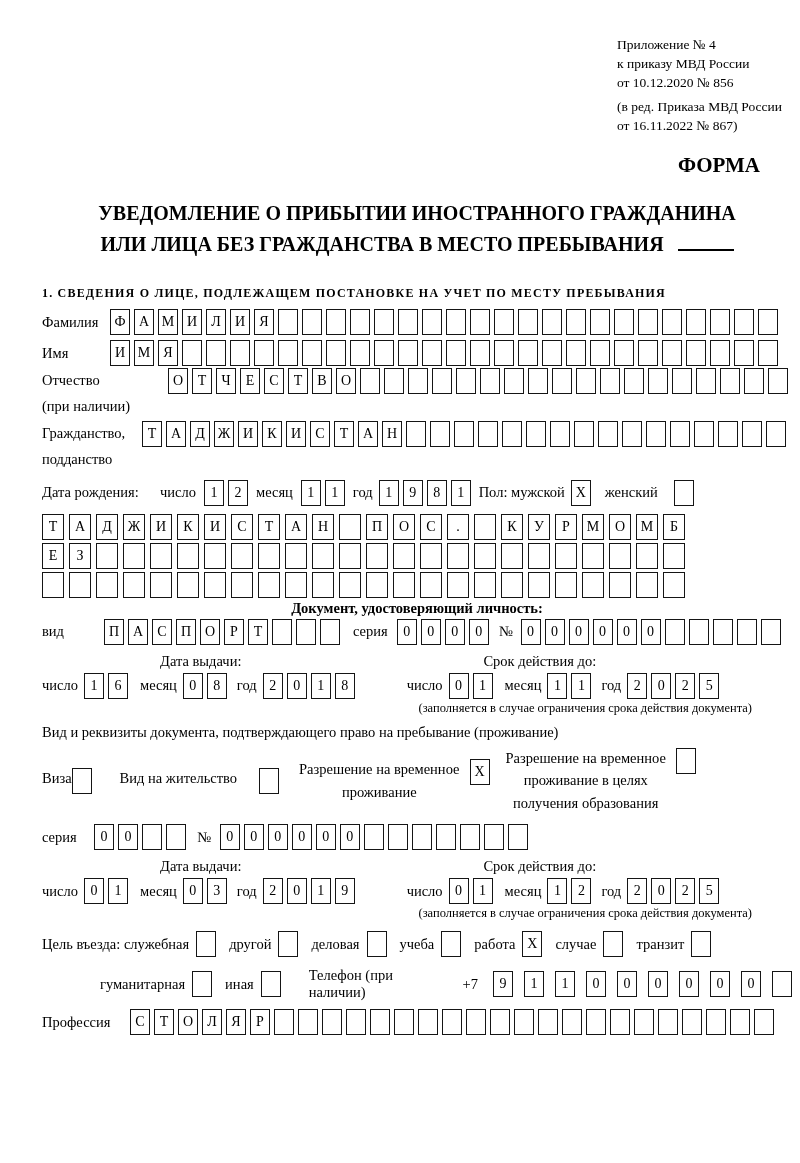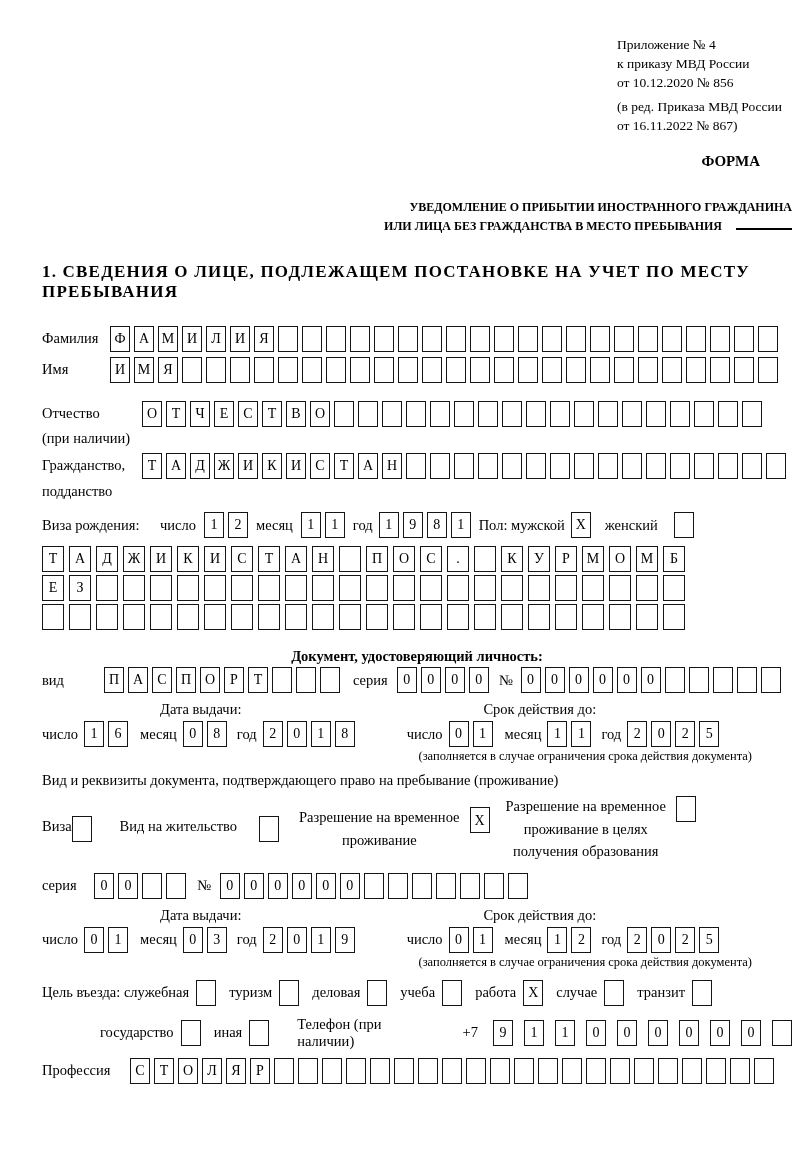--- a/index.html
+++ b/index.html
@@ -2,26 +2,26 @@
 <html><head>
 <meta charset="utf-8">
 <style>
   * { box-sizing: border-box; margin: 0; padding: 0; }
   html, body { width: 800px; height: 1163px; background: #ffffff; overflow: hidden; }
   body { font-family: "Liberation Serif", serif; color: #000; font-size: 14.5px; }
   .page { width: 800px; height: 1163px; padding: 36px 8px 0 42px; position: relative; }
 
   .hdr-right { margin-left: 575px; width: 200px; font-size: 13.5px; line-height: 1.4; }
   .hdr-right .gap { height: 5px; }
-  .forma { text-align: right; font-weight: bold; font-size: 15px; margin: 18px 32px 0 0; }
-
-  .title { text-align: right; font-weight: bold; font-size: 12px; margin-top: 28px; line-height: 1.55; }
+  .forma { text-align: right; font-weight: bold; font-size: 21px; margin: 18px 32px 0 0; }
+
+  .title { text-align: center; font-weight: bold; font-size: 20px; margin-top: 20px; line-height: 1.55; }
   .uline { display: inline-block; width: 56px; border-bottom: 2px solid #000; margin-left: 14px; }
 
-  .sec1 { font-weight: bold; font-size: 17px; letter-spacing: 1.2px; margin-top: 26px; }
+  .sec1 { font-weight: bold; font-size: 12px; letter-spacing: 1.2px; margin-top: 26px; }
 
   .frow { display: flex; align-items: center; margin-top: 5px; }
   .top  { align-items: flex-start; }
   .lbl  { flex-shrink: 0; }
   .lbl-a { width: 68px; }
   .lbl-b { width: 100px; line-height: 1.75; }
   .lbl-c { width: 106px; line-height: 1.8; }
   .lbl-d { width: 88px; }
 
   .cells { display: flex; gap: 4px; flex-shrink: 0; }
@@ -42,22 +42,22 @@
   .note-r { text-align: right; margin: 2px 40px 0 0; }
 
   .permits { display: flex; align-items: center; margin-top: 6px; line-height: 1.55; }
   .pitem { display: flex; align-items: flex-start; }
   .pitem .cell { margin-top: 1px; }
 
   .purpose { display: flex; align-items: center; margin-top: 10px; }
   .purpose .cell { margin-left: 7px; }
   .purpose .w { margin-left: 13px; }
 
-  .mt2 { margin-top: 2px; } .mt6 { margin-top: 18px; } .mt8 { margin-top: 8px; }
-  .mt10 { margin-top: 10px; } .mt12 { margin-top: 24px; }
+  .mt2 { margin-top: 2px; } .mt6 { margin-top: 2px; gap: 26px; } .mt8 { margin-top: 8px; }
+  .mt10 { margin-top: 10px; } .mt12 { margin-top: 8px; }
 </style>
 </head>
 <body>
 
 <div class="page">
 
   <div class="hdr-right">
     <div>Приложение № 4</div>
     <div>к приказу МВД России</div>
     <div>от 10.12.2020 № 856</div>
@@ -208,21 +208,21 @@
         <span class="cell"></span>
         <span class="cell"></span>
         <span class="cell"></span>
         <span class="cell"></span>
         <span class="cell"></span>
         <span class="cell"></span>
       </div>
   </div>
 
   <div class="frow mt8">
-    <span class="lbl" style="width:118px">Виза рождения:</span>
+    <span class="lbl" style="width:118px">Дата рождения:</span>
     <span class="lbl">число</span>
     <div class="cells" style="margin:0 8px">
         <span class="cell">1</span>
         <span class="cell">2</span>
       </div>
     <span class="lbl">месяц</span>
     <div class="cells" style="margin:0 8px">
         <span class="cell">1</span>
         <span class="cell">1</span>
       </div>
@@ -503,36 +503,36 @@
           <span class="cell">2</span>
           <span class="cell">5</span>
         </div>
     </div>
   </div>
   <div class="mini note-r">(заполняется в случае ограничения срока действия документа)</div>
 
   <div class="purpose">
     <span>Цель въезда: служебная</span>
     <span class="cell"></span>
-    <span class="w">туризм</span>
+    <span class="w">другой</span>
     <span class="cell"></span>
     <span class="w">деловая</span>
     <span class="cell"></span>
     <span class="w">учеба</span>
     <span class="cell"></span>
     <span class="w">работа</span>
     <span class="cell">X</span>
     <span class="w">случае</span>
     <span class="cell"></span>
     <span class="w">транзит</span>
     <span class="cell"></span>
   </div>
 
   <div class="purpose">
-    <span style="margin-left:58px">государство</span>
+    <span style="margin-left:58px">гуманитарная</span>
     <span class="cell"></span>
     <span class="w">иная</span>
     <span class="cell"></span>
     <span style="margin-left:28px">Телефон (при наличии)</span>
     <span style="margin-left:24px">+7</span>
     <div class="cells" style="margin-left:8px">
         <span class="cell">9</span>
         <span class="cell">1</span>
         <span class="cell">1</span>
         <span class="cell">0</span>

